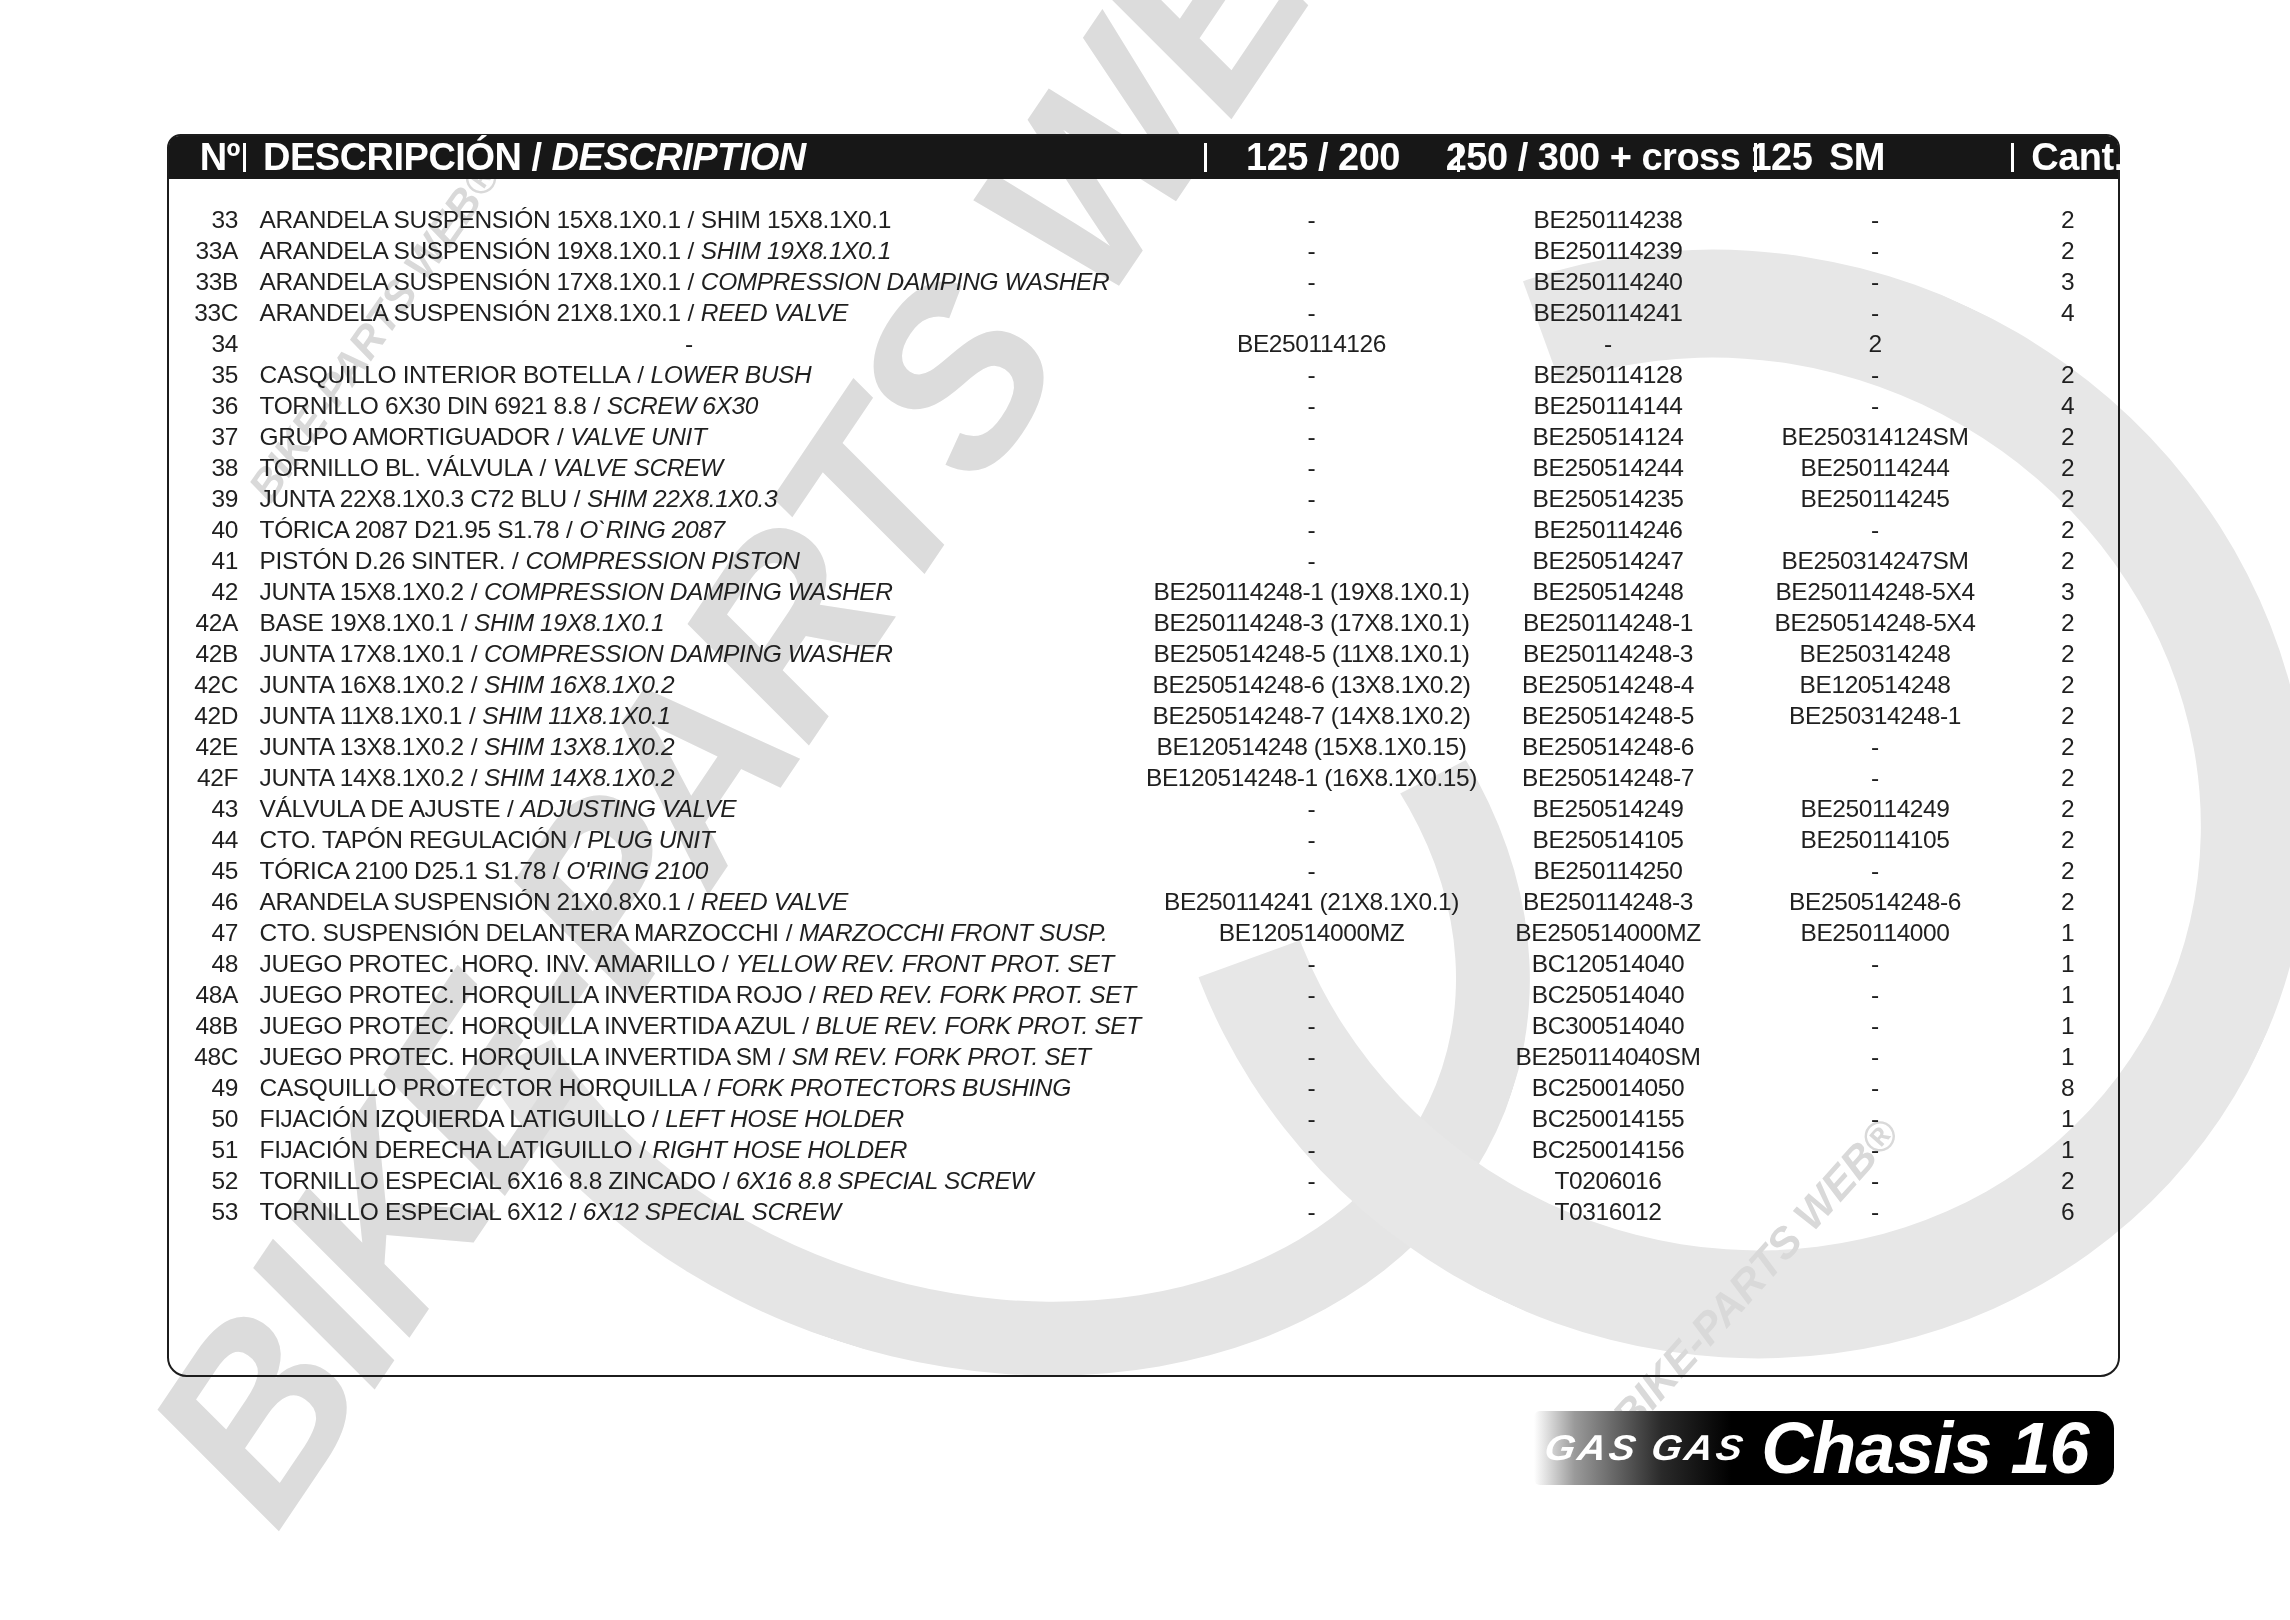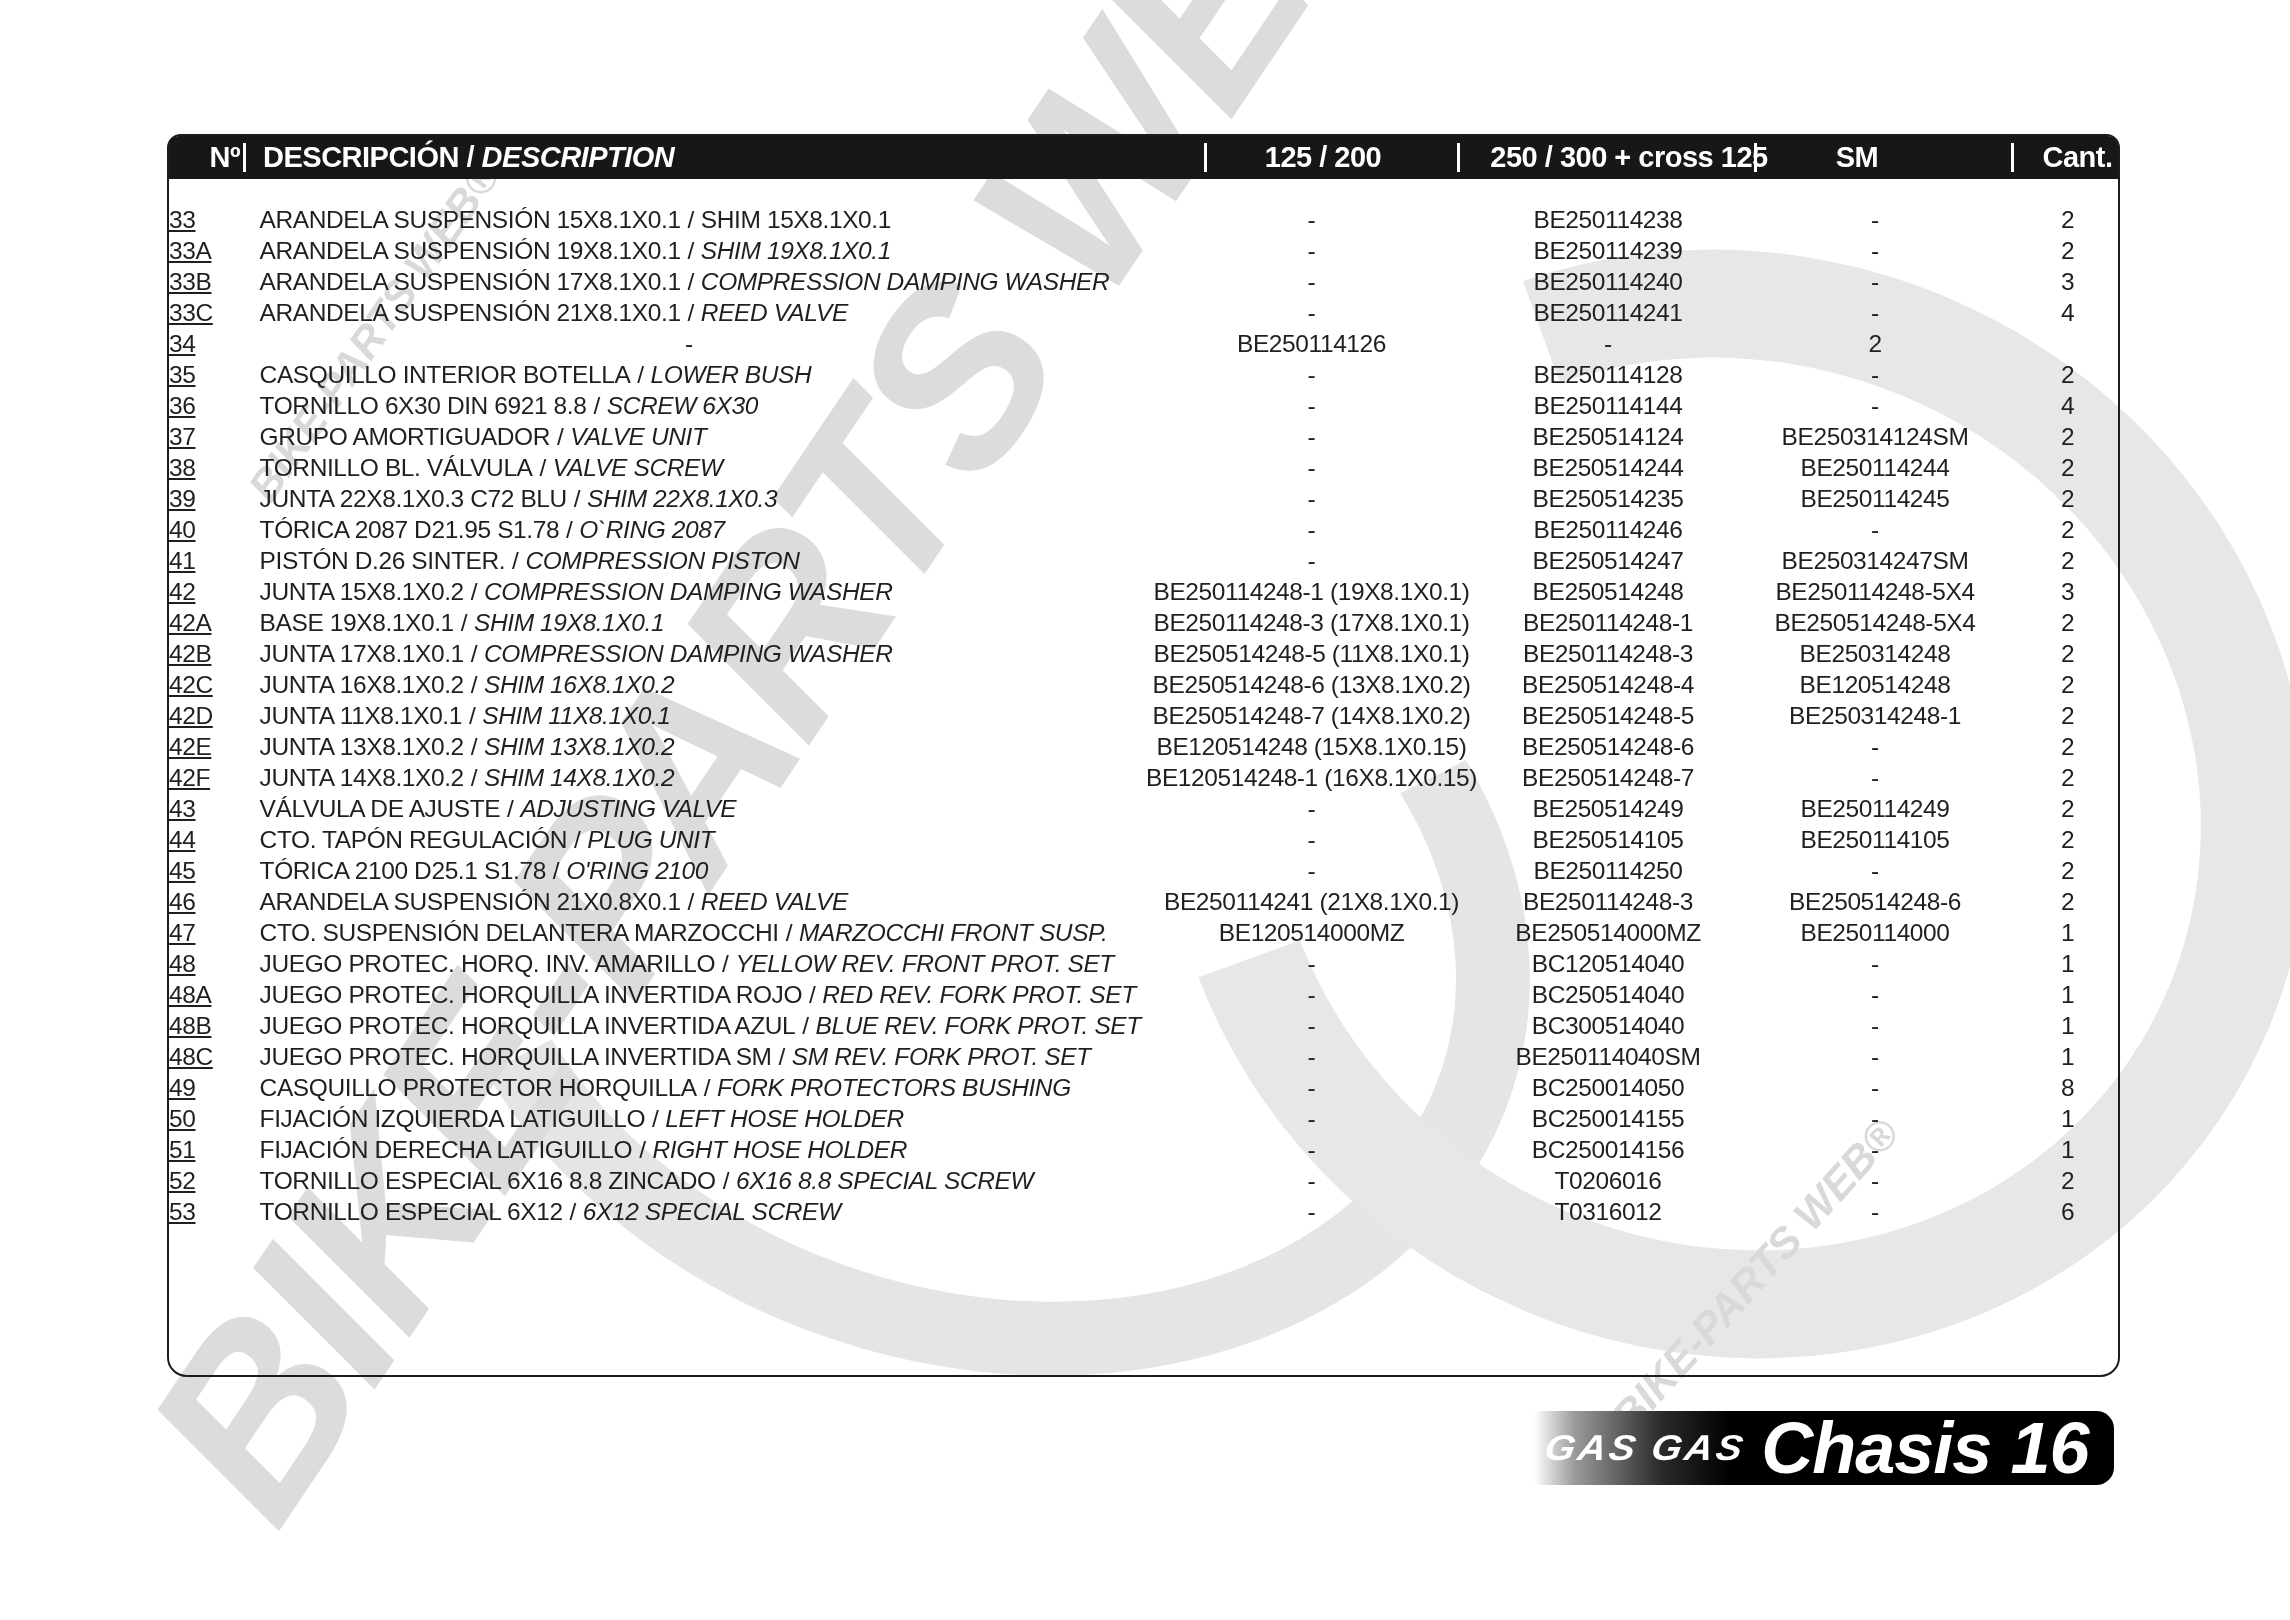--- a/index.html
+++ b/index.html
@@ -65,21 +65,21 @@
     border-radius:13.7px 13.7px 19.6px 19.6px;
     background:transparent;
     box-sizing:border-box;
   }
   .thead{
     position:relative;
     height:43px;
     background:#171717;
     border-radius:9.8px 9.8px 0 0;
     color:#ffffff;
-    font-size:29px;font-weight:bold;
+    font-size:38px;font-weight:bold;
     letter-spacing:-0.5px;
   }
   .th{position:absolute;top:0;height:43px;line-height:43px;white-space:nowrap;}
   .th-num{left:0;width:71px;text-align:right;}
   .th-desc{left:94px;}
   .th-desc .it{font-style:italic;}
   .th-c125{left:1007px;width:294px;text-align:center;}
   .th-c250{left:1264px;width:392px;text-align:center;}
   .th-sm{left:1590px;width:196px;text-align:center;}
   .th-qty{left:1840px;width:137px;text-align:center;}
@@ -89,21 +89,21 @@
   .tbody{margin-top:25.5px;}
   .tr{
     display:grid;
     grid-template-columns:69px 902px 343px 250px 284px 1fr;
     height:31px;
     align-items:center;
     font-size:24.5px;
     letter-spacing:-0.4px;
     white-space:nowrap;
   }
-  .td-num{text-align:left;text-decoration:underline;}
+  .td-num{text-align:right;}
   .td-desc{padding-left:21.6px;overflow:visible;}
   .td-desc .en{font-style:italic;}
   .td-desc .en.upright{font-style:normal;}
   .td-desc .sep{padding:0 6.9px;}
   .td-c125,.td-c250,.td-sm,.td-qty{text-align:center;overflow:visible;}
 
   
   .badge{
     position:absolute;z-index:2;
     left:1534px;top:1411px;

